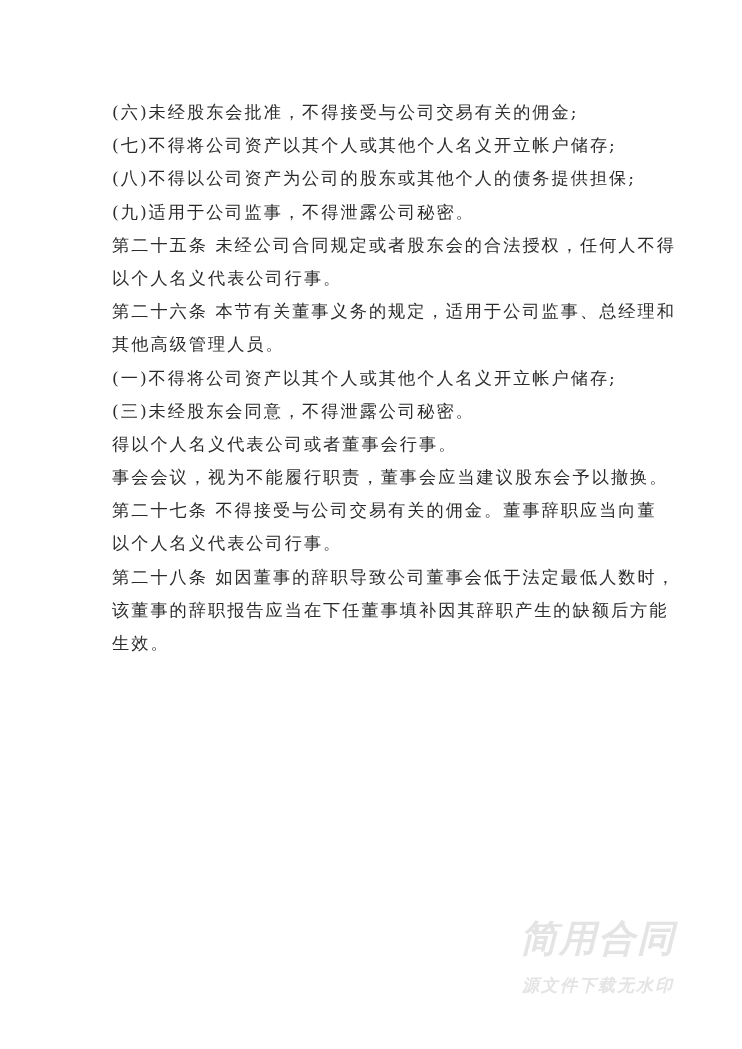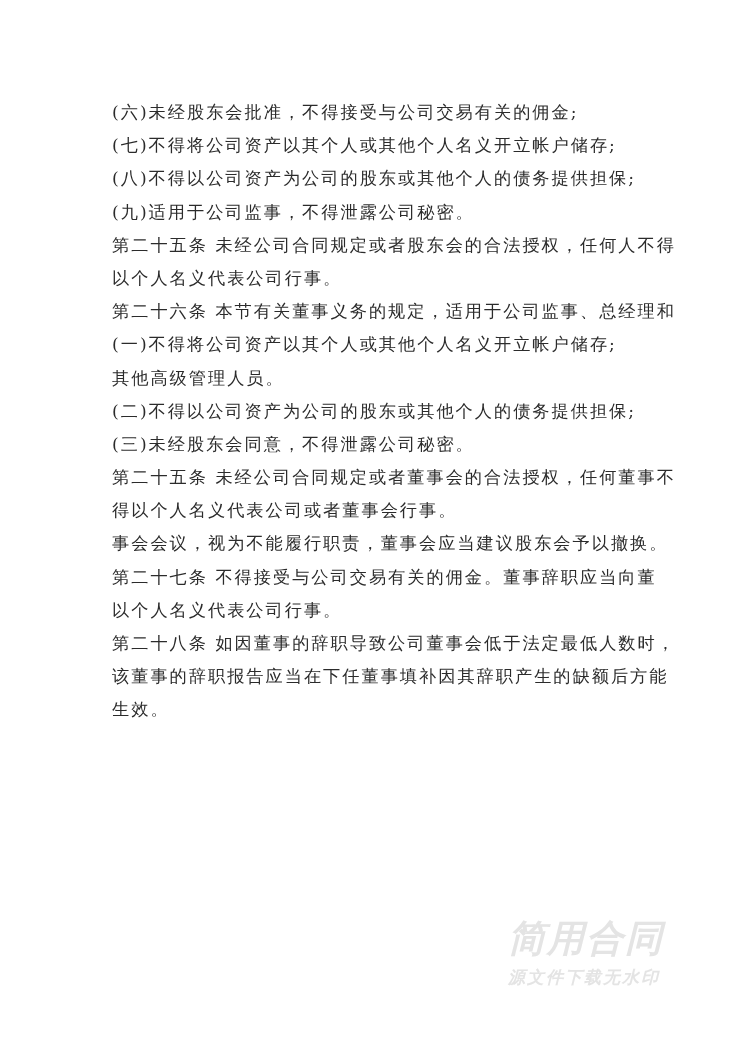--- a/index.html
+++ b/index.html
@@ -4,47 +4,45 @@
 <style>
   html, body { margin:0; padding:0; background:#ffffff; }
   body { width:742px; height:1049px; position:relative; overflow:hidden; }
   .page { position:absolute; left:0; top:0; width:742px; height:1049px; background:#ffffff; }
   .content { position:absolute; left:112px; top:96px; width:522px; }
   .line {
     font-family: "DejaVu Serif", "Liberation Serif", serif;
     font-size:17.2px; color:#2b2b2b; line-height:33.2px; height:33.2px;
     white-space:nowrap; letter-spacing:2.0px;
   }
-  .watermark { position:absolute; left:508px; top:918px; width:180px; text-align:left; }
+  .watermark { position:absolute; left:508px; top:918px; width:180px; text-align:center; }
   .wm-title {
     font-family: "DejaVu Sans", sans-serif; font-weight:bold; font-style:italic;
     font-size:37px; color:#e4e4e4; letter-spacing:2px; line-height:42px;
   }
   .wm-sub {
     font-family: "DejaVu Sans", sans-serif; font-weight:bold; font-style:italic;
-    font-size:17px; color:#e4e4e4; letter-spacing:2px; line-height:22px; margin-top:6px;
+    font-size:17px; color:#e4e4e4; letter-spacing:2px; line-height:22px; margin-top:14px;
   }
 </style>
 </head>
 <body>
 
 <div class="page">
   <div class="content">
     <div class="line">(六)未经股东会批准，不得接受与公司交易有关的佣金;</div>
     <div class="line">(七)不得将公司资产以其个人或其他个人名义开立帐户储存;</div>
     <div class="line">(八)不得以公司资产为公司的股东或其他个人的债务提供担保;</div>
     <div class="line">(九)适用于公司监事，不得泄露公司秘密。</div>
     <div class="line">第二十五条 未经公司合同规定或者股东会的合法授权，任何人不得</div>
     <div class="line">以个人名义代表公司行事。</div>
     <div class="line">第二十六条 本节有关董事义务的规定，适用于公司监事、总经理和</div>
+    <div class="line">其他高级管理人员。</div>
     <div class="line">(一)不得将公司资产以其个人或其他个人名义开立帐户储存;</div>
-    <div class="line">其他高级管理人员。</div>
-    <div class="line">(二)不得以公司资产为公司的股东或其他个人的债务提供担保;</div>
     <div class="line">(三)未经股东会同意，不得泄露公司秘密。</div>
-    <div class="line">第二十五条 未经公司合同规定或者董事会的合法授权，任何董事不</div>
     <div class="line">得以个人名义代表公司或者董事会行事。</div>
     <div class="line">事会会议，视为不能履行职责，董事会应当建议股东会予以撤换。</div>
     <div class="line">第二十七条 不得接受与公司交易有关的佣金。董事辞职应当向董</div>
     <div class="line">以个人名义代表公司行事。</div>
     <div class="line">第二十八条 如因董事的辞职导致公司董事会低于法定最低人数时，</div>
     <div class="line">该董事的辞职报告应当在下任董事填补因其辞职产生的缺额后方能</div>
     <div class="line">生效。</div>
   </div>
 
   <div class="watermark">

